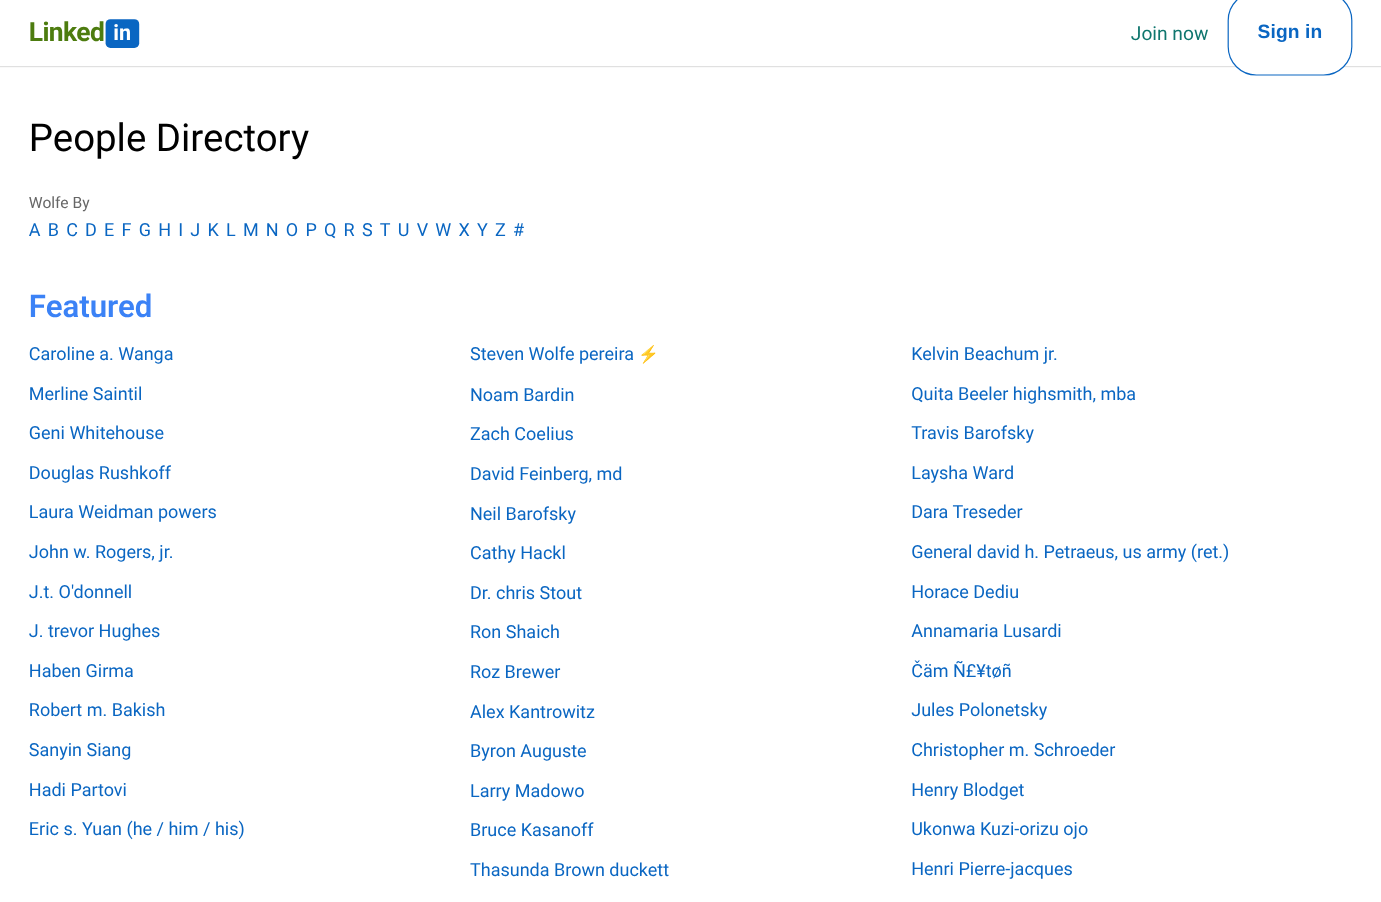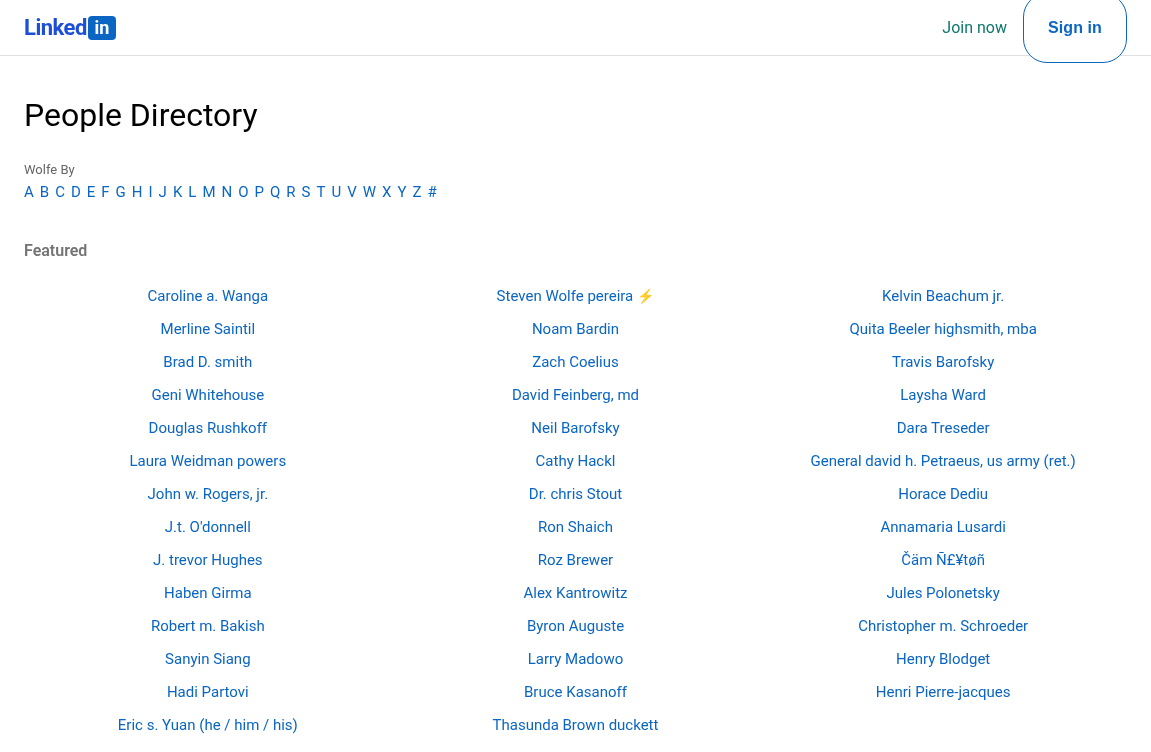--- a/index.html
+++ b/index.html
@@ -26,21 +26,21 @@
     }
 
     .logo-container {
       display: flex;
       align-items: center;
     }
 
     .logo-text {
       font-size: 22px;
       font-weight: 700;
-      color: #1d4ed8;
+      color: #4d7c0f;
       letter-spacing: -0.5px;
     }
 
     .logo-box {
       display: inline-flex;
       align-items: center;
       justify-content: center;
       background: #0a66c2;
       color: #fff;
       font-weight: 700;
@@ -102,40 +102,39 @@
     }
 
     .alpha-link {
       color: #0a66c2;
       text-decoration: none;
       font-size: 15px;
       font-weight: 400;
     }
 
     .featured-title {
-      font-size: 16px;
+      font-size: 26px;
       font-weight: 600;
-      color: #737373;
-      margin-bottom: 20px;
+      color: #3b82f6;
+      margin-bottom: 8px;
     }
 
     .people-grid {
       display: grid;
       grid-template-columns: repeat(3, 1fr);
       gap: 0;
     }
 
     .person-link {
       color: #0a66c2;
       text-decoration: none;
       font-size: 15px;
       display: block;
       padding: 6px 0;
       line-height: 1.4;
-      text-align: center;
     }
 
     .lightning-icon {
       display: inline;
       font-size: 14px;
     }
   </style>
 </head>
 <body>
 
@@ -184,21 +183,20 @@
       <a href="#" class="alpha-link">Z</a>
       <a href="#" class="alpha-link">#</a>
     </nav>
 
   <div>
     <h2 class="featured-title">Featured</h2>
     <div class="people-grid">
       <div class="col" id="col0">
           <a href="#" class="person-link">Caroline a. Wanga</a>
           <a href="#" class="person-link">Merline Saintil</a>
-          <a href="#" class="person-link">Brad D. smith</a>
           <a href="#" class="person-link">Geni Whitehouse</a>
           <a href="#" class="person-link">Douglas Rushkoff</a>
           <a href="#" class="person-link">Laura Weidman powers</a>
           <a href="#" class="person-link">John w. Rogers, jr.</a>
           <a href="#" class="person-link">J.t. O'donnell</a>
           <a href="#" class="person-link">J. trevor Hughes</a>
           <a href="#" class="person-link">Haben Girma</a>
           <a href="#" class="person-link">Robert m. Bakish</a>
           <a href="#" class="person-link">Sanyin Siang</a>
           <a href="#" class="person-link">Hadi Partovi</a>
@@ -226,17 +224,18 @@
           <a href="#" class="person-link">Travis Barofsky</a>
           <a href="#" class="person-link">Laysha Ward</a>
           <a href="#" class="person-link">Dara Treseder</a>
           <a href="#" class="person-link">General david h. Petraeus, us army (ret.)</a>
           <a href="#" class="person-link">Horace Dediu</a>
           <a href="#" class="person-link">Annamaria Lusardi</a>
           <a href="#" class="person-link">Čäm Ñ£¥tøñ</a>
           <a href="#" class="person-link">Jules Polonetsky</a>
           <a href="#" class="person-link">Christopher m. Schroeder</a>
           <a href="#" class="person-link">Henry Blodget</a>
+          <a href="#" class="person-link">Ukonwa Kuzi-orizu ojo</a>
           <a href="#" class="person-link">Henri Pierre-jacques</a>
         </div>
     </div>
   </div>
 </div>
 
 </body></html>

